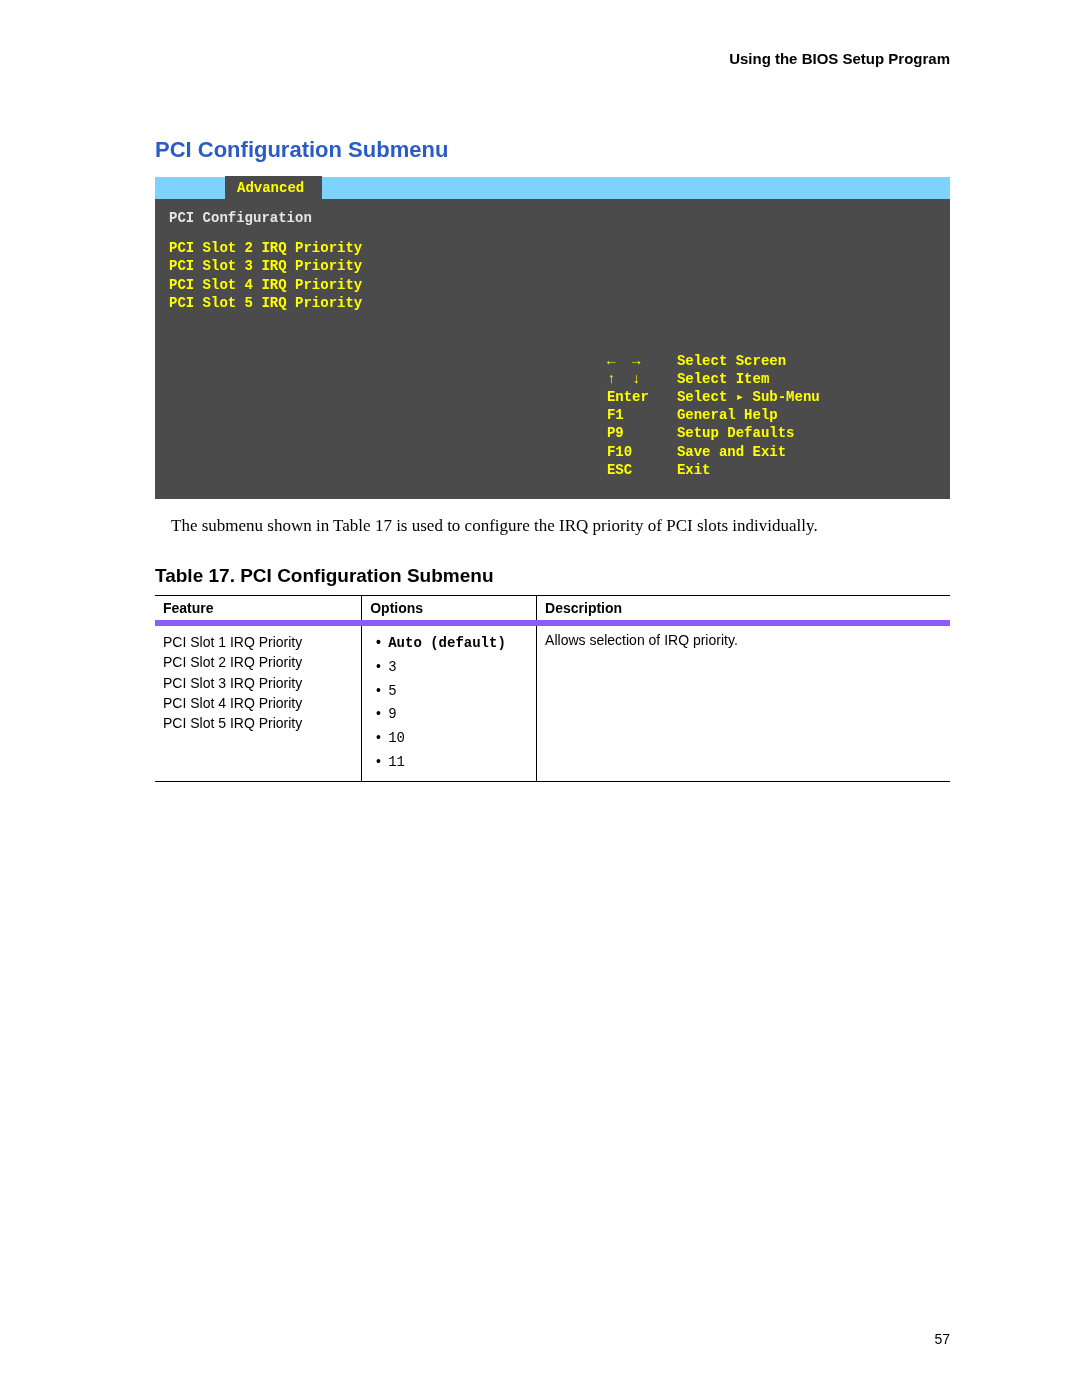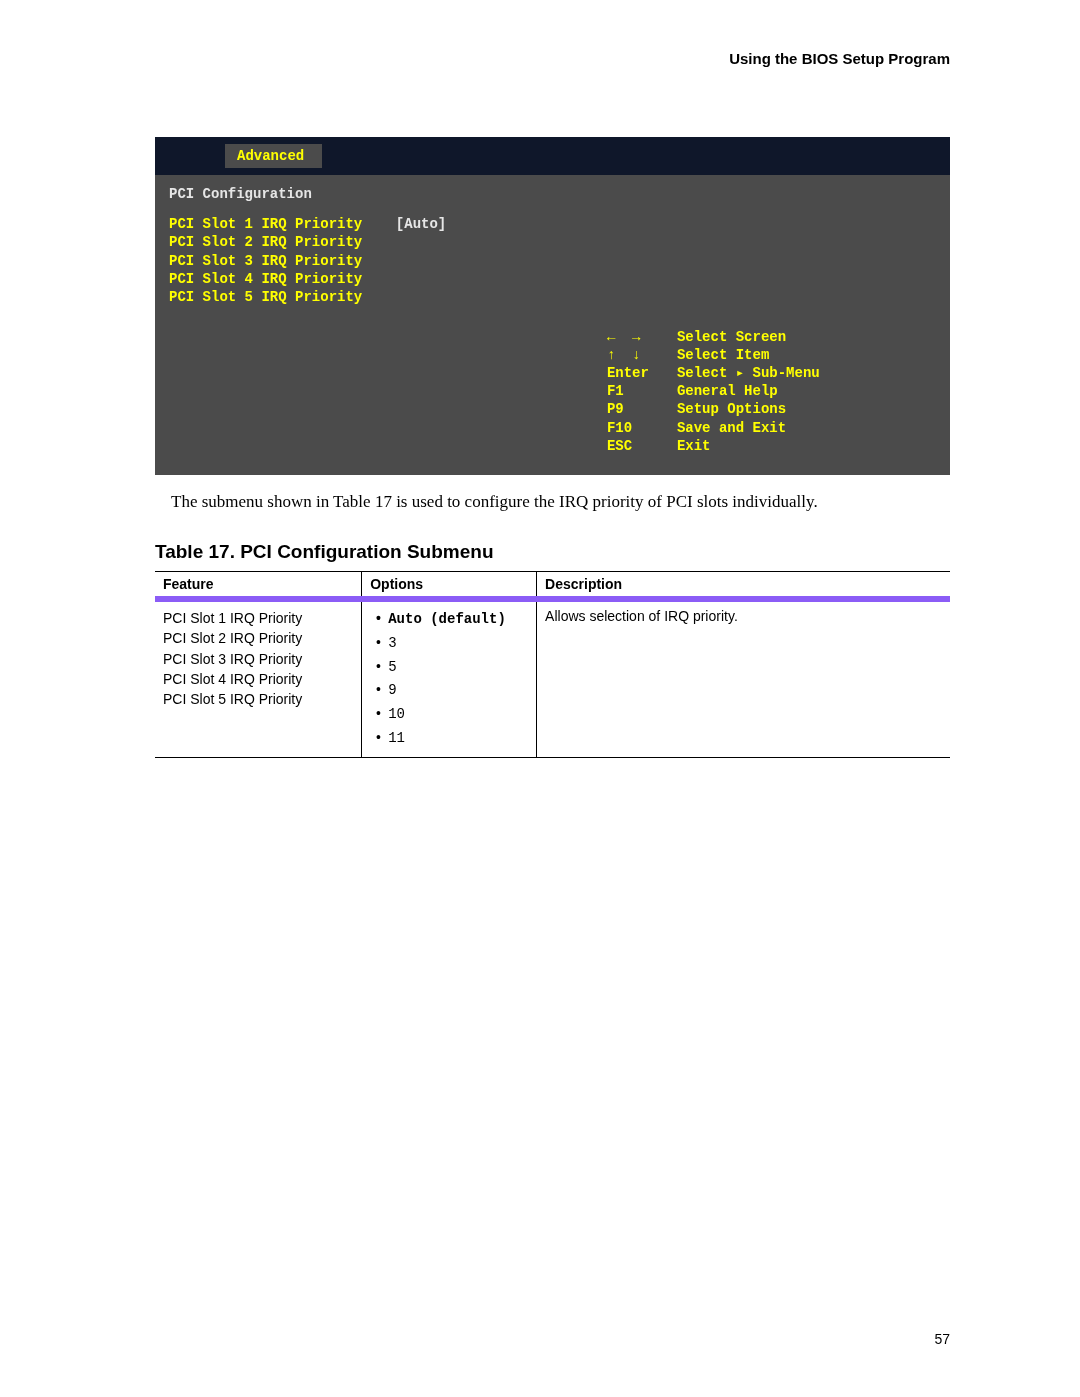--- a/index.html
+++ b/index.html
@@ -30,22 +30,22 @@
   }
   .bios-box {
     background: #4b4b4b;
     font-family: "Courier New", Courier, monospace;
     font-size: 14px;
     line-height: 1.3;
     color: #fff;
     padding: 0 0 10px 0;
   }
   .bios-menubar {
-    background: #0f172a;
-    height: 38px;
+    background: #7dd3fc;
+    height: 22px;
     display: flex;
     align-items: center;
   }
   .bios-tab {
     color: #ffff00;
     font-weight: bold;
     padding: 3px 18px 3px 12px;
     background: #4b4b4b;
     margin-left: 70px;
   }
@@ -133,29 +133,29 @@
     font-size: 14px;
     margin-left: 12px;
   }
 </style>
 </head>
 <body>
 
 <div class="page">
   <div class="running-header">Using the BIOS Setup Program</div>
 
+  <div class="section-heading">PCI Configuration Submenu</div>
 
   <div class="bios-box">
     <div class="bios-menubar">
       <span class="bios-tab">Advanced</span>
     </div>
     <div class="bios-body">
       <div class="bios-left">
         <div class="bios-section-title">PCI Configuration</div>
-        <div class="bios-item"><span>PCI Slot 1 IRQ Priority</span>    <span class="bios-val">[Auto]</span></div>
         <div class="bios-item"><span>PCI Slot 2 IRQ Priority</span></div>
         <div class="bios-item"><span>PCI Slot 3 IRQ Priority</span></div>
         <div class="bios-item"><span>PCI Slot 4 IRQ Priority</span></div>
         <div class="bios-item"><span>PCI Slot 5 IRQ Priority</span></div>
       </div>
       <div class="bios-right">
         <div class="help-row">
             <span class="help-key">←  →</span>
             <span class="help-desc">Select Screen</span>
           </div>
@@ -166,21 +166,21 @@
         <div class="help-row">
             <span class="help-key">Enter</span>
             <span class="help-desc">Select ▸ Sub-Menu</span>
           </div>
         <div class="help-row">
             <span class="help-key">F1</span>
             <span class="help-desc">General Help</span>
           </div>
         <div class="help-row">
             <span class="help-key">P9</span>
-            <span class="help-desc">Setup Options</span>
+            <span class="help-desc">Setup Defaults</span>
           </div>
         <div class="help-row">
             <span class="help-key">F10</span>
             <span class="help-desc">Save and Exit</span>
           </div>
         <div class="help-row">
             <span class="help-key">ESC</span>
             <span class="help-desc">Exit</span>
           </div>
       </div>

